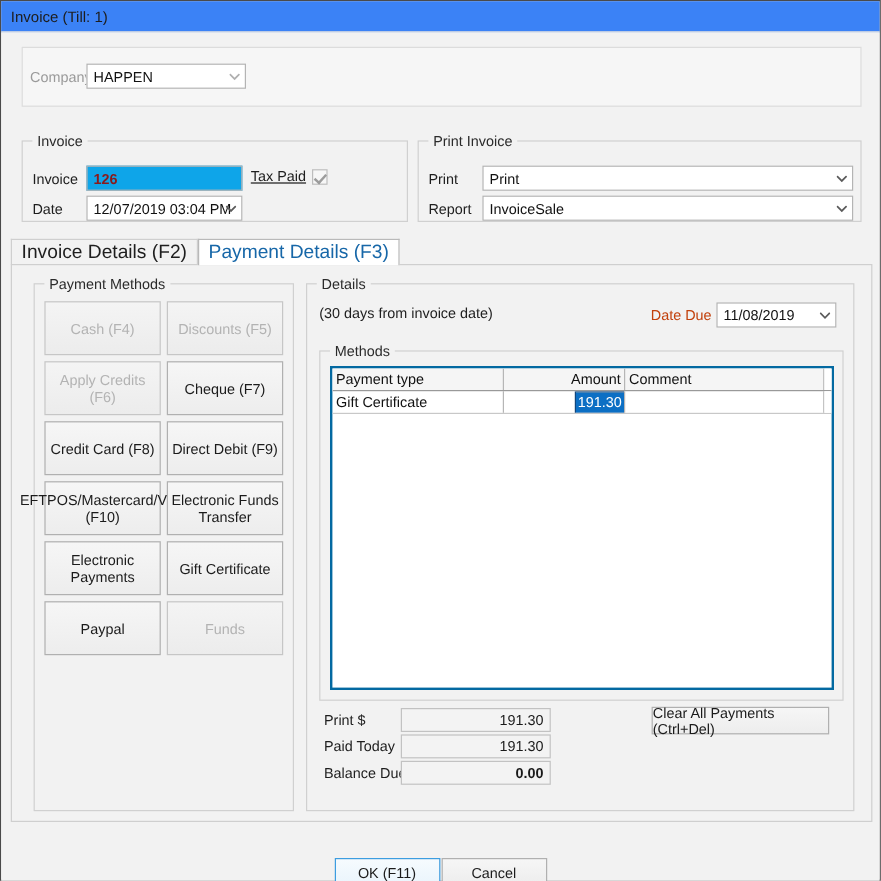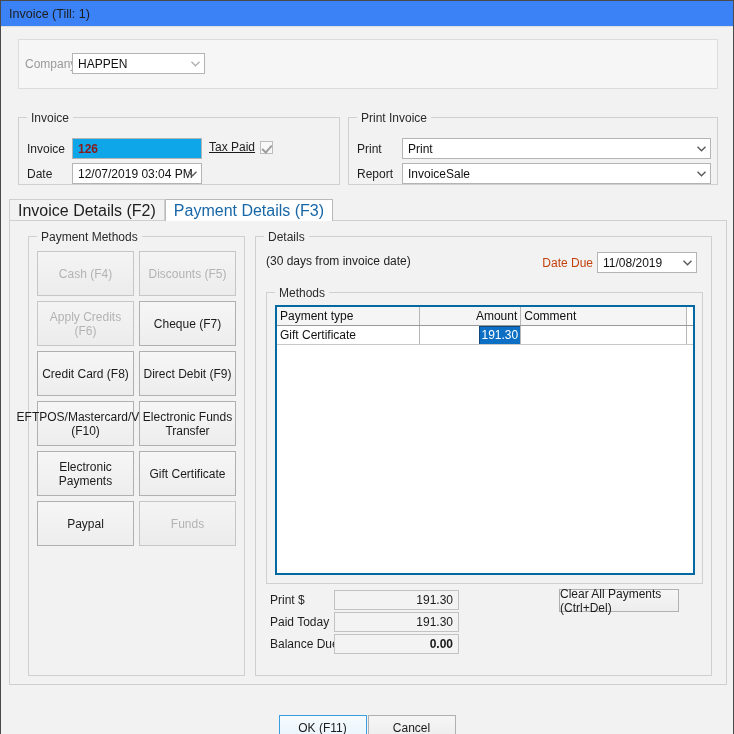--- a/index.html
+++ b/index.html
@@ -325,22 +325,22 @@
   .tot-box.bold { font-weight: bold; }
   #total-label  { left: 14px; top: 356px; }
   #total-box    { left: 78px; top: 353px; width: 125px; }
   #paid-label   { left: 14px; top: 378px; }
   #paid-box     { left: 78px; top: 375px; width: 125px; }
   #balance-label{ left: 14px; top: 400px; }
   #balance-box  { left: 78px; top: 397px; width: 125px; }
 
   #clear-btn {
     position: absolute;
-    left: 303px; top: 352px;
-    width: 120px; height: 23px;
+    left: 287px; top: 352px;
+    width: 148px; height: 23px;
     box-sizing: border-box;
     border: 1px solid #b0b0b0;
     background: linear-gradient(to bottom, #f6f6f6 0%, #ededed 100%);
     font-size: 12px;
     color: #1b1b1b;
     display: flex; align-items: center; justify-content: center;
   }
 
   
   .footer {

